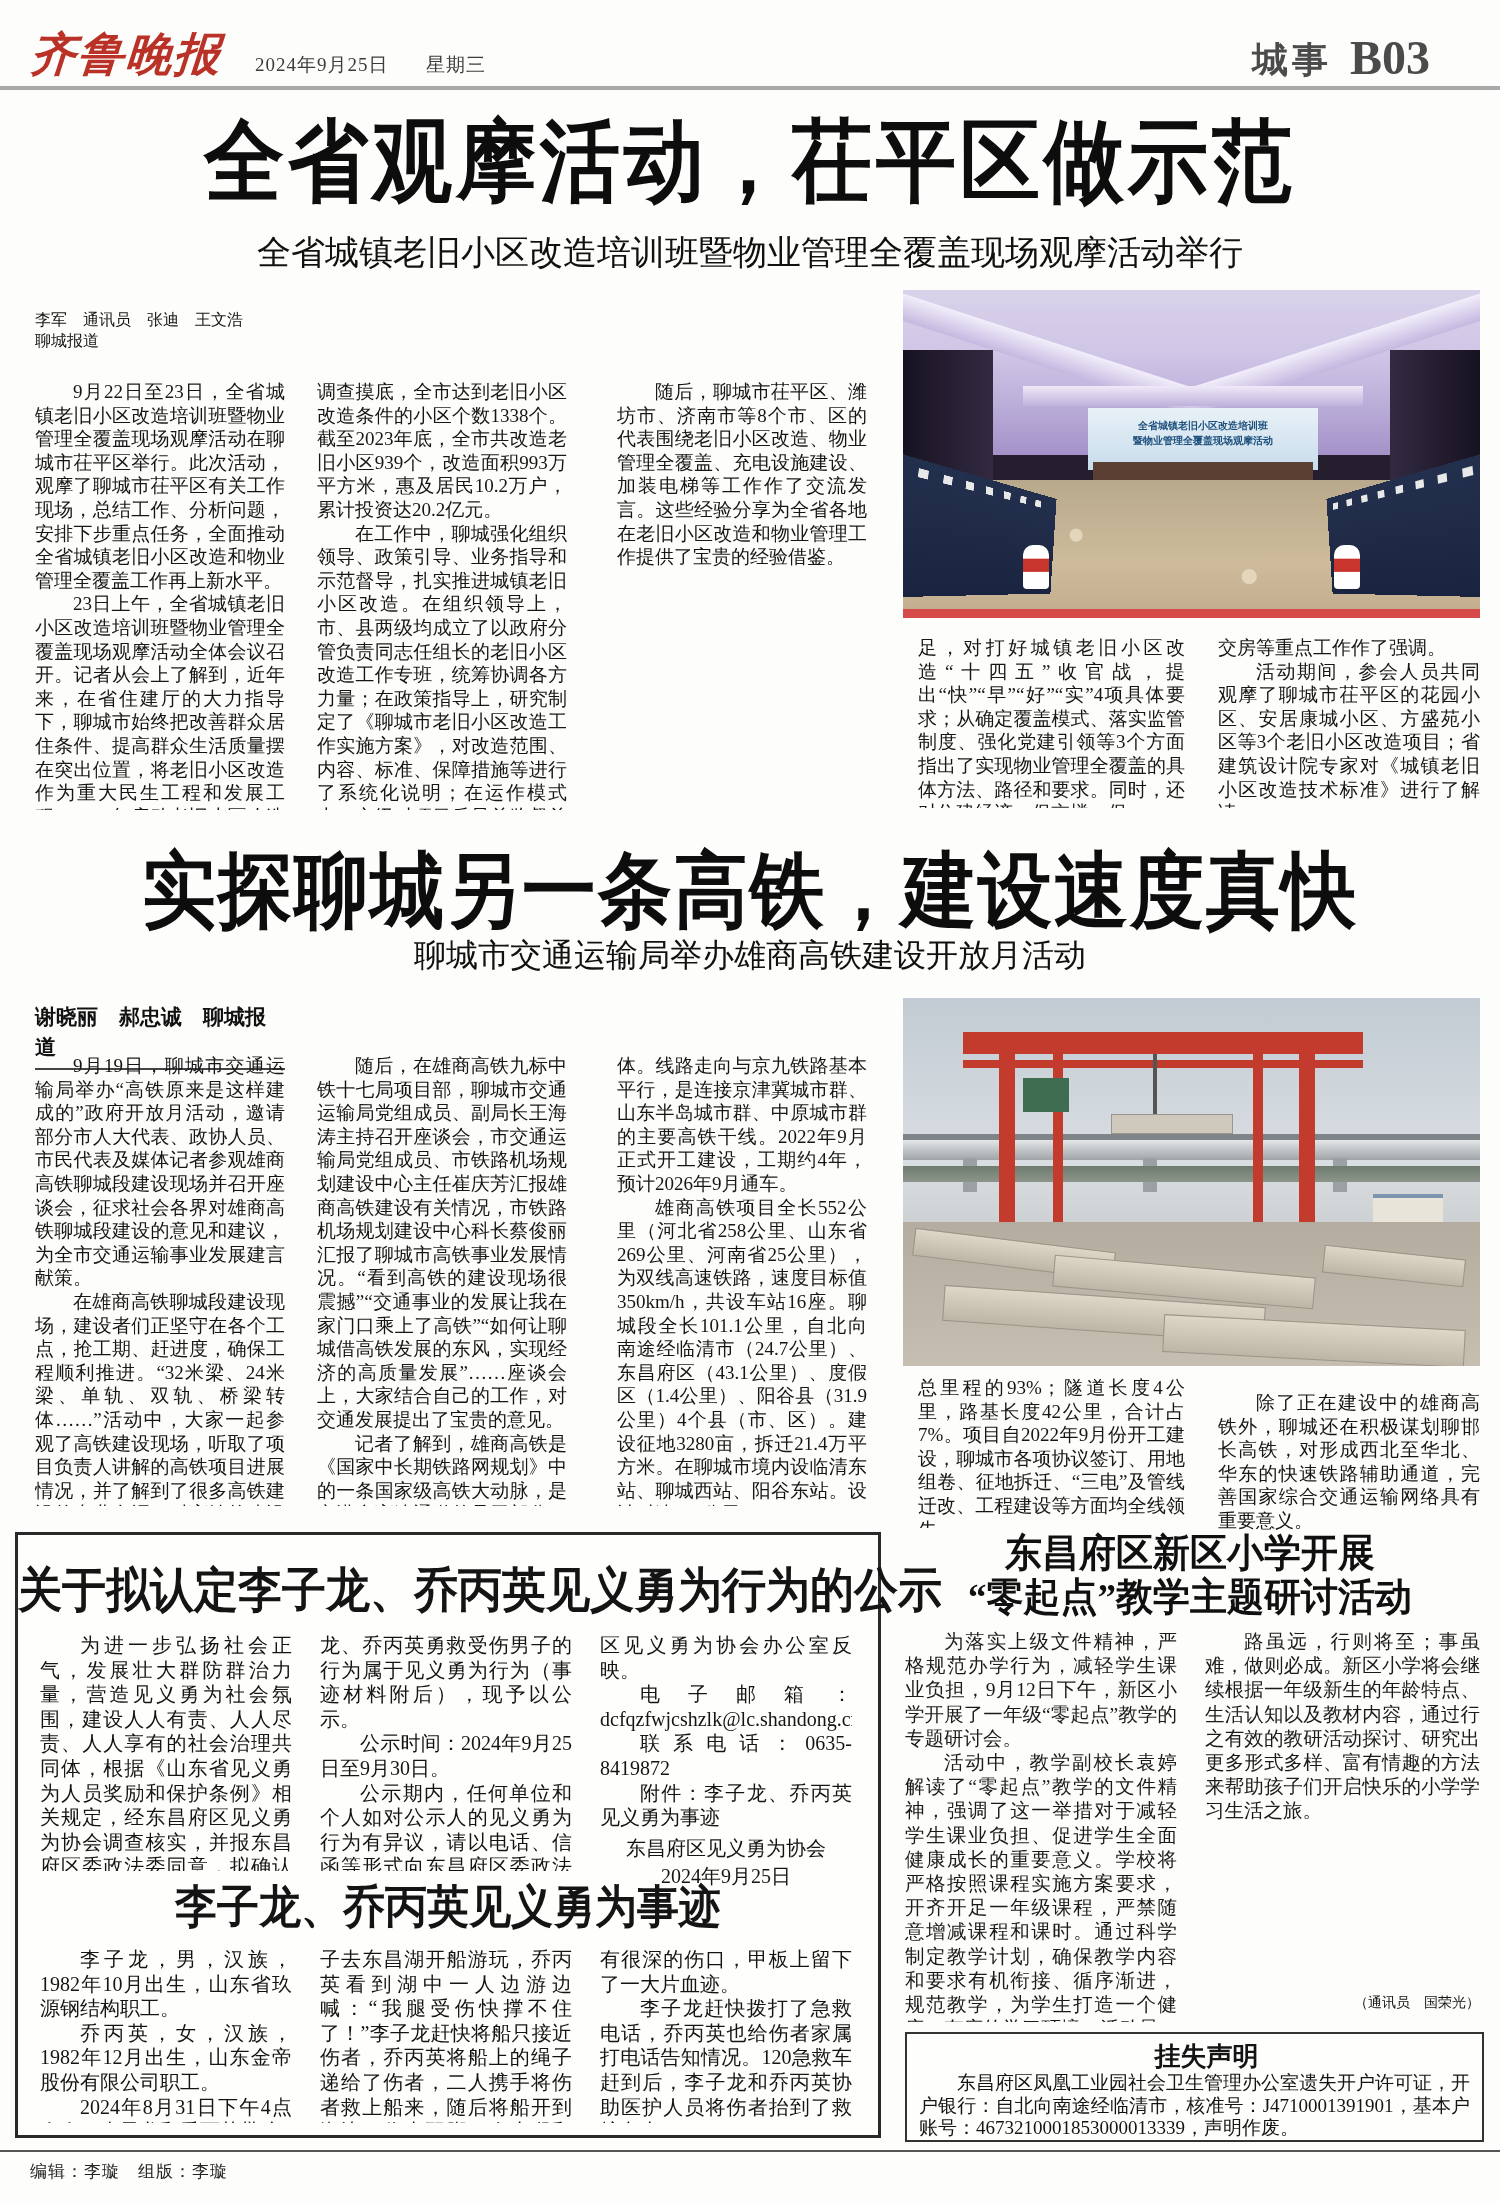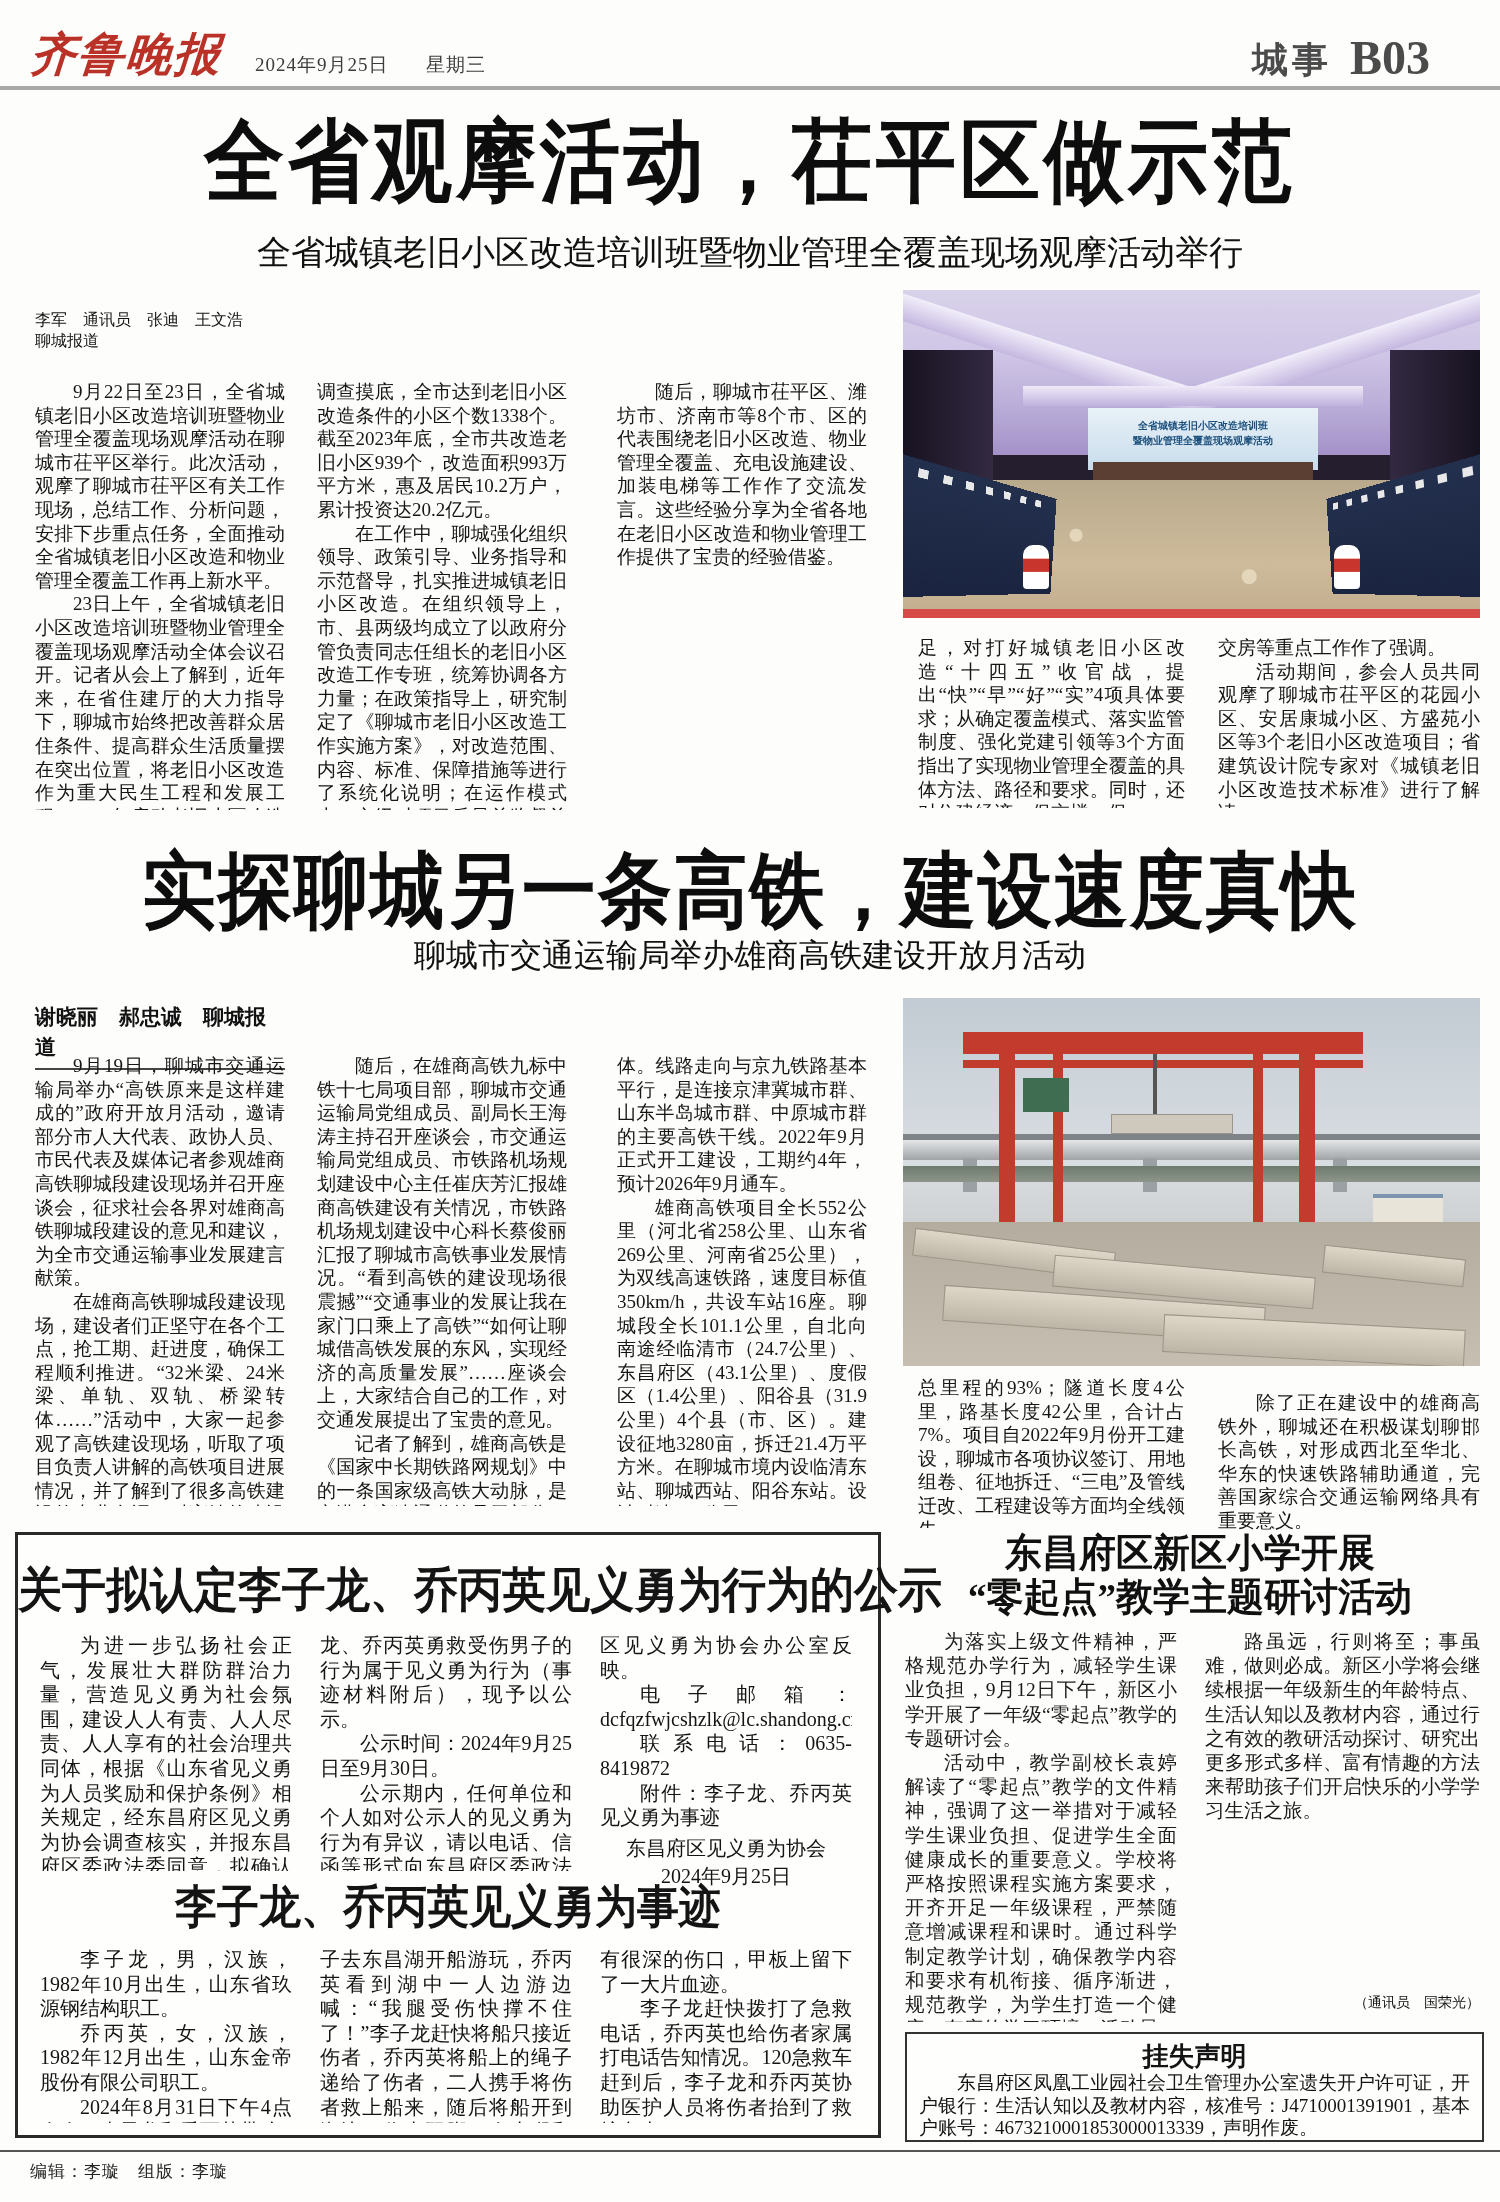--- a/index.html
+++ b/index.html
@@ -105,21 +105,21 @@
   
   .school-title{left:900px;width:580px;text-align:center;font-weight:bold;font-size:37px;
                 transform:scaleY(1.05);white-space:nowrap;color:#101010;}
   #school-title1{top:1528px;} #school-title2{top:1572px;}
   .scol{font-size:19.5px;line-height:24.2px;text-align:justify;overflow:hidden;color:#1b1b1b;}
   #s-col1{left:905px;top:1630px;width:272px;height:392px;}
   #s-col2{left:1205px;top:1630px;width:275px;height:360px;}
   #s-signature{left:1205px;top:1994px;width:275px;text-align:right;font-size:14px;}
   
   #loss-box{left:905px;top:2032px;width:575px;height:106px;border:2px solid #333;background:#fefefc;}
-  #loss-title{left:0;top:5px;width:575px;text-align:center;font-size:26px;font-weight:bold;}
+  #loss-title{left:0;top:5px;width:575px;text-align:center;font-size:26px;font-weight:bold;padding-left:12px;}
   #loss-body{left:12px;top:38px;width:551px;font-size:19px;line-height:22.5px;text-align:justify;text-indent:2em;}
   
   #footer-rule{left:0px;top:2150px;width:1500px;height:2px;background:#555;}
   #footer-text{left:30px;top:2160px;font-size:17px;color:#222;letter-spacing:1px;}
 </style>
 </head>
 <body>
 
 <div class="abs" id="masthead">齐鲁晚报</div>
 <div class="abs" id="dateline">
@@ -272,17 +272,17 @@
     <p class="para">为落实上级文件精神，严格规范办学行为，减轻学生课业负担，9月12日下午，新区小学开展了一年级“零起点”教学的专题研讨会。</p>
     <p class="para">活动中，教学副校长袁婷解读了“零起点”教学的文件精神，强调了这一举措对于减轻学生课业负担、促进学生全面健康成长的重要意义。学校将严格按照课程实施方案要求，开齐开足一年级课程，严禁随意增减课程和课时。通过科学制定教学计划，确保教学内容和要求有机衔接、循序渐进，规范教学，为学生打造一个健康、有序的学习环境。活动最</p>
   </div>
 <div class="abs scol" id="s-col2">
     <p class="para">路虽远，行则将至；事虽难，做则必成。新区小学将会继续根据一年级新生的年龄特点、生活认知以及教材内容，通过行之有效的教研活动探讨、研究出更多形式多样、富有情趣的方法来帮助孩子们开启快乐的小学学习生活之旅。</p>
   </div>
 <div class="abs" id="s-signature">（通讯员　国荣光）</div>
 
 <div class="abs" id="loss-box">
   <div class="abs" id="loss-title">挂失声明</div>
-  <div class="abs" id="loss-body">东昌府区凤凰工业园社会卫生管理办公室遗失开户许可证，开户银行：生活认知以及教材内容，核准号：J4710001391901，基本户账号：4673210001853000013339，声明作废。</div>
+  <div class="abs" id="loss-body">东昌府区凤凰工业园社会卫生管理办公室遗失开户许可证，开户银行：自北向南途经临清市，核准号：J4710001391901，基本户账号：4673210001853000013339，声明作废。</div>
 </div>
 
 <div class="abs" id="footer-rule"></div>
 <div class="abs" id="footer-text">编辑：李璇　组版：李璇</div>
 
 </body></html>

